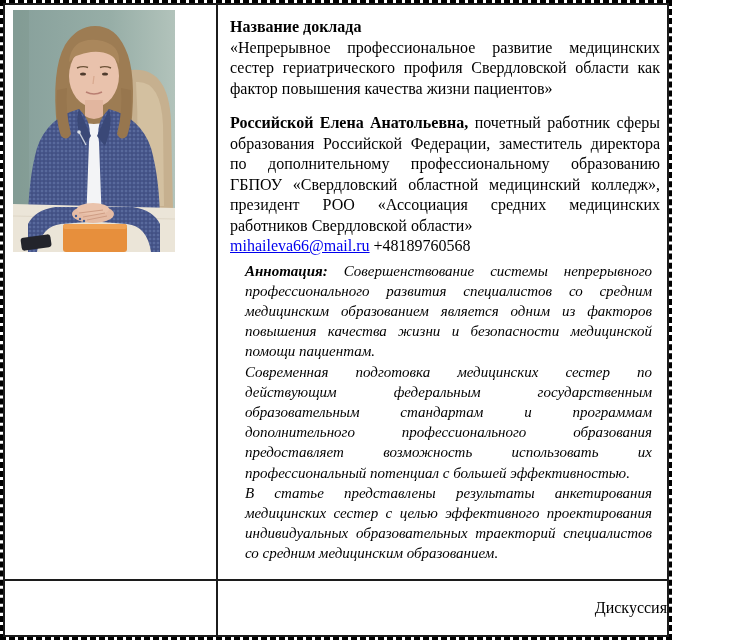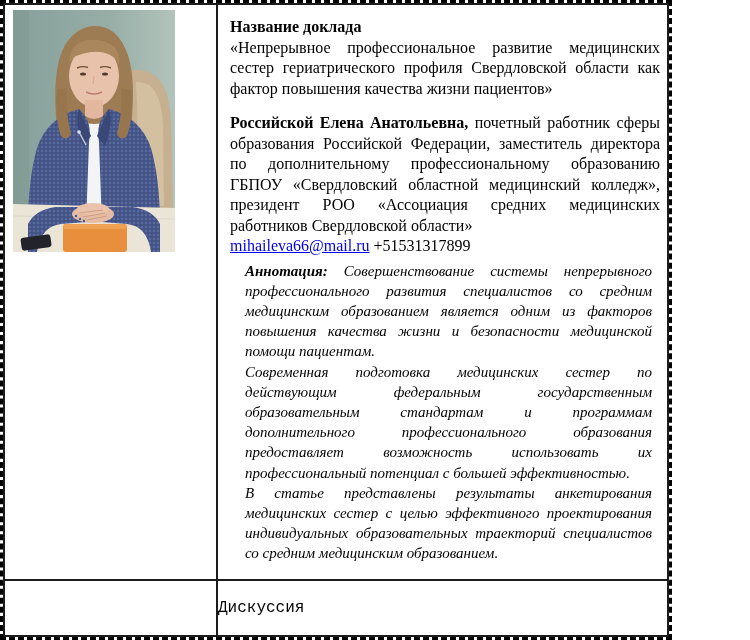--- a/index.html
+++ b/index.html
@@ -6,21 +6,21 @@
   .canvas{position:relative;width:672px;height:640px;background:#fff;
           font-family:"Liberation Serif","DejaVu Serif",serif;color:#000;}
   .page{position:absolute;inset:0;border:3px dashed #000;box-sizing:border-box;background:#fff;}
   .table{position:absolute;inset:0;border:2px solid #1c1c1c;display:flex;flex-direction:column;box-sizing:border-box;}
   .row-main{height:574px;display:flex;border-bottom:2px solid #1c1c1c;box-sizing:content-box;}
   .row-bottom{flex:1;display:flex;}
   .photo-cell{width:213px;min-width:213px;border-right:2px solid #1c1c1c;box-sizing:border-box;padding:5px 0 0 8px;}
   .text-cell{flex:1;padding:12px 7px 0 12px;box-sizing:border-box;overflow:hidden;
              font-size:16px;line-height:20.5px;}
   .bl-cell{width:213px;min-width:213px;border-right:2px solid #1c1c1c;box-sizing:border-box;}
-  .br-cell{flex:1;display:flex;align-items:center;justify-content:flex-start;font-size:16px;font-family:Liberation Mono, monospace;}
+  .br-cell{flex:1;display:flex;align-items:center;justify-content:flex-end;font-size:16px;}
   p{margin:0;}
   .b{font-weight:bold;}
   .justify{text-align:justify;}
   .author{margin-top:14px;}
   .email{color:#0000ee;text-decoration:underline;cursor:pointer;}
   .annotation{margin-top:4px;padding:0 8px 0 15px;font-style:italic;font-size:15px;line-height:20.2px;}
   .ann-label{font-weight:bold;}
   .photo{display:block;}
 </style>
 </head>
@@ -98,21 +98,21 @@
         <div class="text-cell">
           <p class="b">Название доклада</p>
           <p class="justify">«Непрерывное профессиональное развитие медицинских сестер гериатрического профиля Свердловской области как фактор повышения качества жизни пациентов»</p>
 
           <p class="justify author">
             <span class="b">Российской Елена Анатольевна,</span>
             <span>почетный работник сферы образования Российской Федерации, заместитель директора по дополнительному профессиональному образованию ГБПОУ «Свердловский областной медицинский колледж», президент РОО «Ассоциация средних медицинских работников Свердловской области»</span>
           </p>
           <p>
             <a class="email">mihaileva66@mail.ru</a>
-            <span>+51531317899</span>
+            <span>+48189760568</span>
           </p>
 
           <div class="annotation">
             <p class="justify">
               <span class="ann-label">Аннотация:</span>
               <span>Совершенствование системы непрерывного профессионального развития специалистов со средним медицинским образованием является одним из факторов повышения качества жизни и безопасности медицинской помощи пациентам.</span>
             </p>
             <p class="justify">Современная подготовка медицинских сестер по действующим федеральным государственным образовательным стандартам и программам дополнительного профессионального образования предоставляет возможность использовать их профессиональный потенциал с большей эффективностью.</p>
             <p class="justify">В статье представлены результаты анкетирования медицинских сестер с целью эффективного проектирования индивидуальных образовательных траекторий специалистов со средним медицинским образованием.</p>
           </div>

